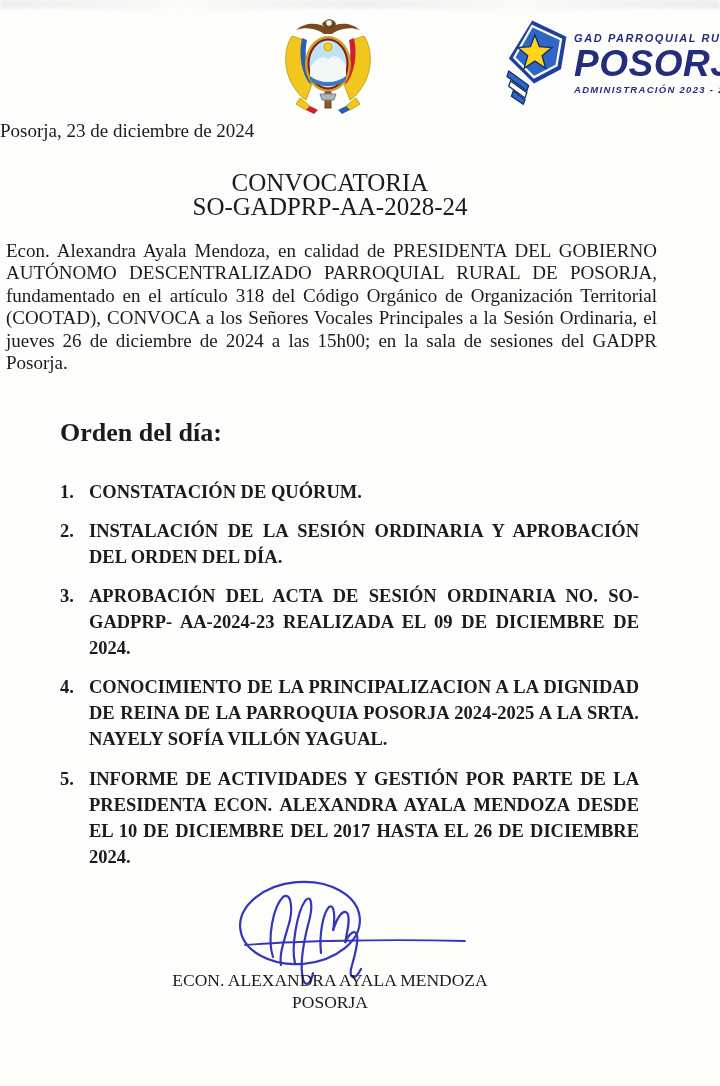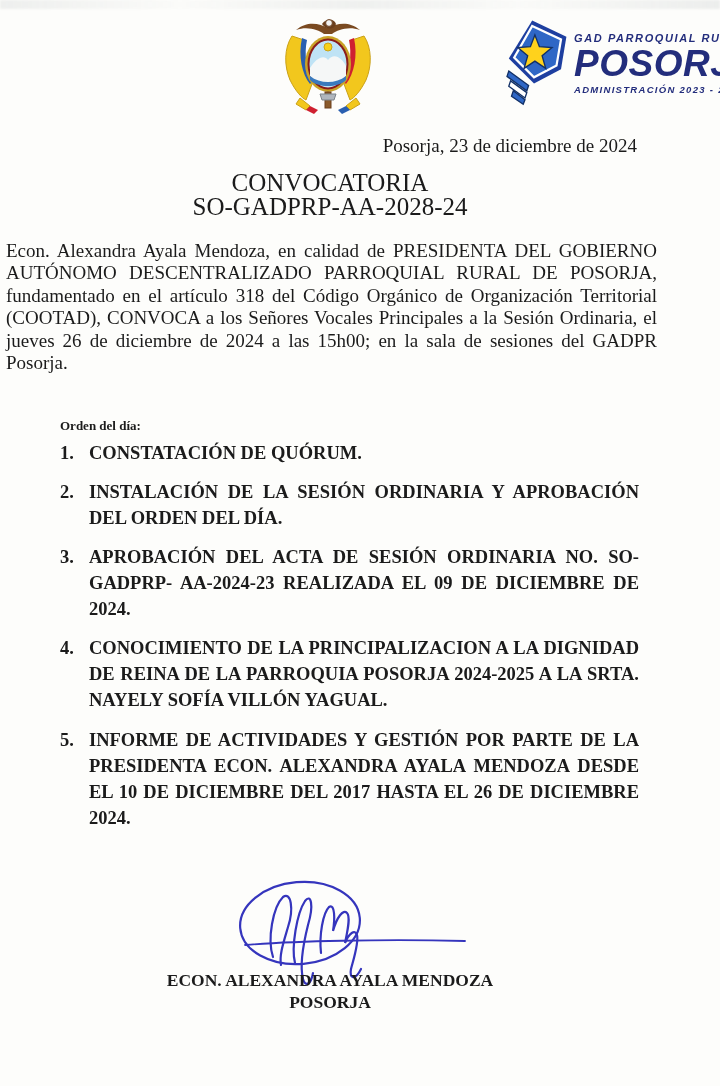--- a/index.html
+++ b/index.html
@@ -21,36 +21,36 @@
     filter: blur(1.2px); opacity: .55;
   }
   .coat-of-arms { position: absolute; left: 276px; top: 14px; width: 104px; height: 102px; }
   .posorja-logo { position: absolute; left: 498px; top: 16px; width: 240px; height: 96px; display: flex; }
   .logo-shield { width: 72px; height: 92px; flex: 0 0 auto; }
   .logo-text { padding-top: 16px; margin-left: 4px; white-space: nowrap; font-family: "Liberation Sans", sans-serif; font-style: italic; }
   .logo-top { font-size: 11px; font-weight: bold; letter-spacing: 1.6px; color: #232d7c; }
   .logo-name { font-size: 37px; font-weight: 900; letter-spacing: .5px; color: #232d7c; line-height: 1.0; margin-top: 1px; }
   .logo-sub { font-size: 9.5px; font-weight: bold; letter-spacing: 1.3px; color: #232d7c; margin-top: 2px; }
 
-  .date-line { position: absolute; top: 135px; left: 0; width: 637px; text-align: right; font-size: 19px; }
+  .date-line { position: absolute; top: 120px; left: 0; width: 637px; text-align: left; font-size: 19px; }
   .title-block { position: absolute; top: 171px; left: 0; width: 660px; text-align: center; font-weight: normal; font-size: 25px; line-height: 24px; }
 
   .body-par { position: absolute; top: 240px; left: 6px; width: 651px; font-size: 19px; line-height: 22.4px; text-align: justify; }
   .body-par .lead { font-weight: normal; }
 
   .agenda { position: absolute; top: 418px; left: 60px; width: 579px; }
-  .agenda-heading { font-weight: bold; font-size: 13px; margin-bottom: 6px; }
+  .agenda-heading { font-weight: bold; font-size: 26px; margin-bottom: 31px; }
   .agenda-list { list-style: none; }
   .agenda-item { display: flex; font-weight: bold; font-size: 18.5px; line-height: 26px; margin-bottom: 13px; }
   .agenda-item .num { flex: 0 0 29px; }
   .agenda-item .txt { flex: 1 1 auto; text-align: justify; }
   .agenda-item.last { margin-top: 14px; }
 
   .signature-svg { position: absolute; left: 233px; top: 871px; width: 240px; height: 128px; }
-  .sig-block { position: absolute; top: 969px; left: 30px; width: 600px; text-align: center; font-weight: bold; font-size: 17.5px; line-height: 22.3px; }
+  .sig-block { position: absolute; top: 969px; left: 30px; width: 600px; text-align: center; font-weight: normal; font-size: 17.5px; line-height: 22.3px; }
 </style>
 </head>
 <body>
 
 <div class="scan-artifact-top"></div>
 
 <svg class="coat-of-arms" viewBox="0 0 104 102">
 
   <path d="M20 16 C32 6 44 10 52 14 C60 10 72 6 84 16 C72 12 62 16 56 20 L48 20 C42 16 32 12 20 16 Z" fill="#7a4a21"></path>
   <path d="M46 10 C50 4 58 4 60 10 C58 16 50 16 46 10 Z" fill="#6b3f1d"></path>

